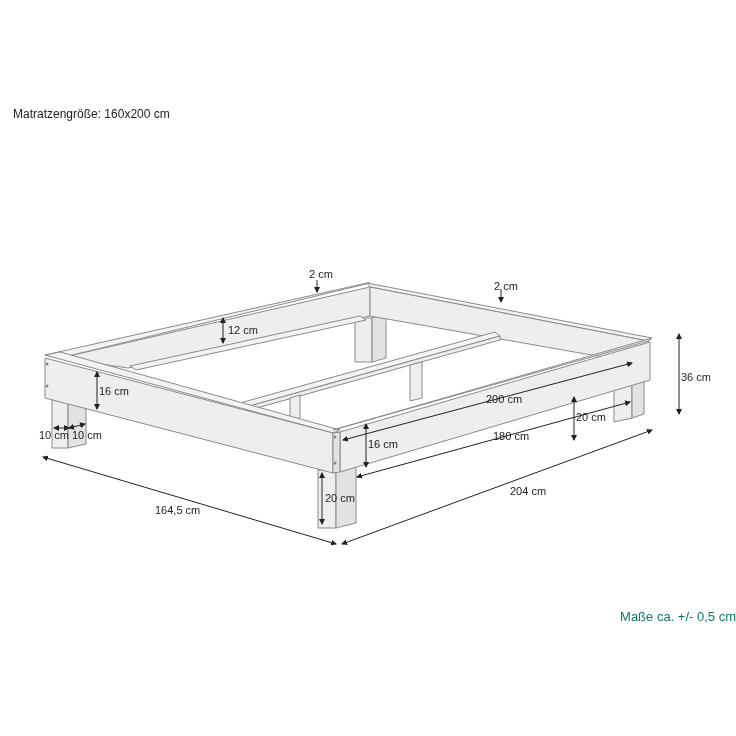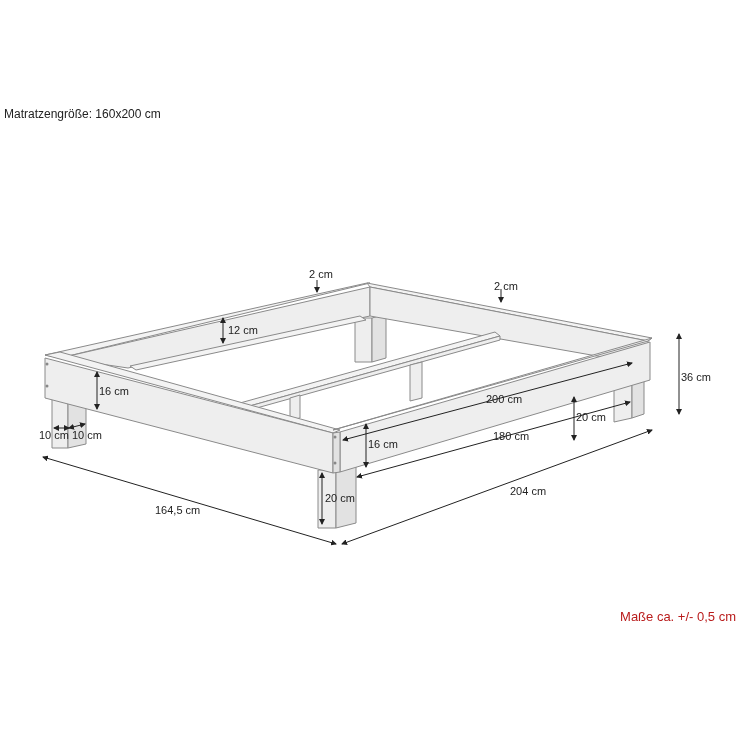--- a/index.html
+++ b/index.html
@@ -1,18 +1,18 @@
 <!DOCTYPE html>
 <html><head>
   <meta charset="utf-8">
   <style>
     html, body { margin: 0; padding: 0; background: #ffffff; }
     body { width: 736px; height: 736px; position: relative; overflow: hidden; font-family: "Liberation Sans", sans-serif; color: #222; }
-    .title { position: absolute; left: 4px; top: 107px; font-size: 12px; color: #222; }
-    .note { position: absolute; right: 0; top: 609px; font-size: 13px; color: #b91c1c; }
+    .title { position: absolute; left: 13px; top: 107px; font-size: 12px; color: #222; }
+    .note { position: absolute; right: 0; top: 609px; font-size: 13px; color: #0f766e; }
     svg { position: absolute; left: 0; top: 0; }
     .lbl { font-family: "Liberation Sans", sans-serif; font-size: 11px; fill: #222; }
     .face { fill: #eeeeee; stroke: #8a8a8a; stroke-width: 1; }
     .face2 { fill: #e2e2e2; stroke: #8a8a8a; stroke-width: 1; }
     .face3 { fill: #f3f3f3; stroke: #8a8a8a; stroke-width: 1; }
     .dim { stroke: #222; stroke-width: 1; fill: none; }
     .ah { fill: #222; }
     .dot { fill: #888; }
   </style>
 </head>

